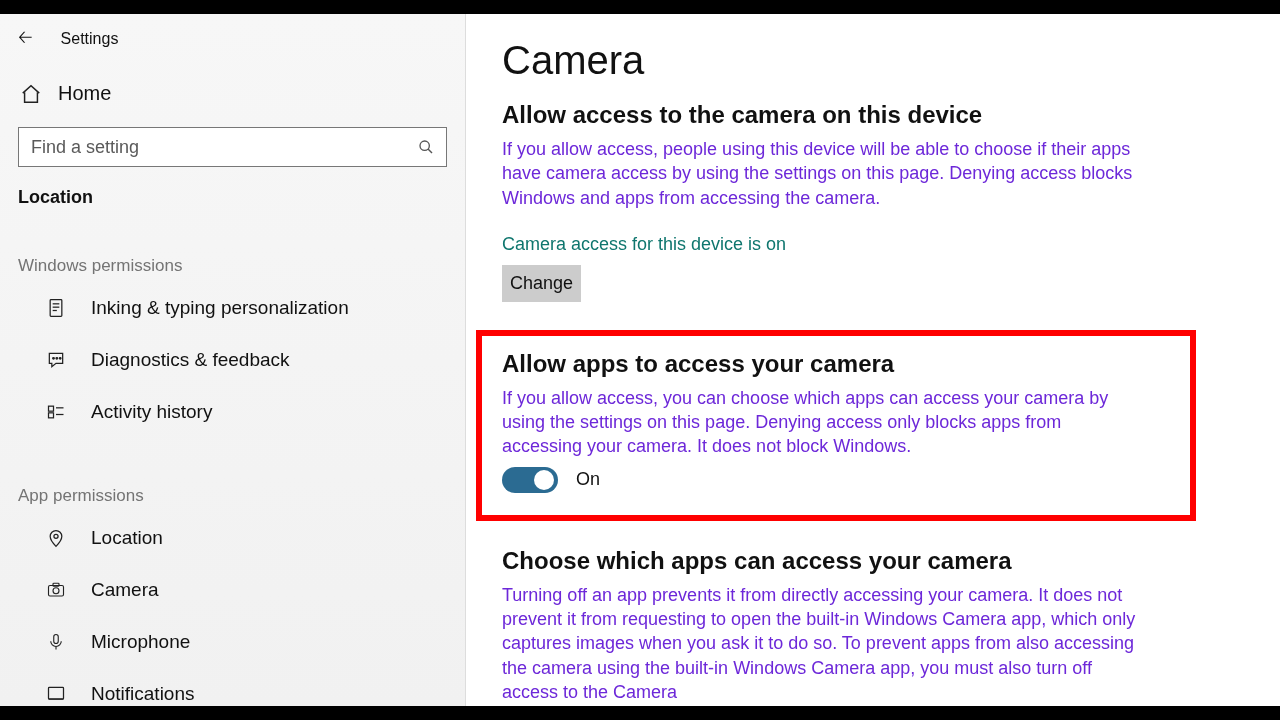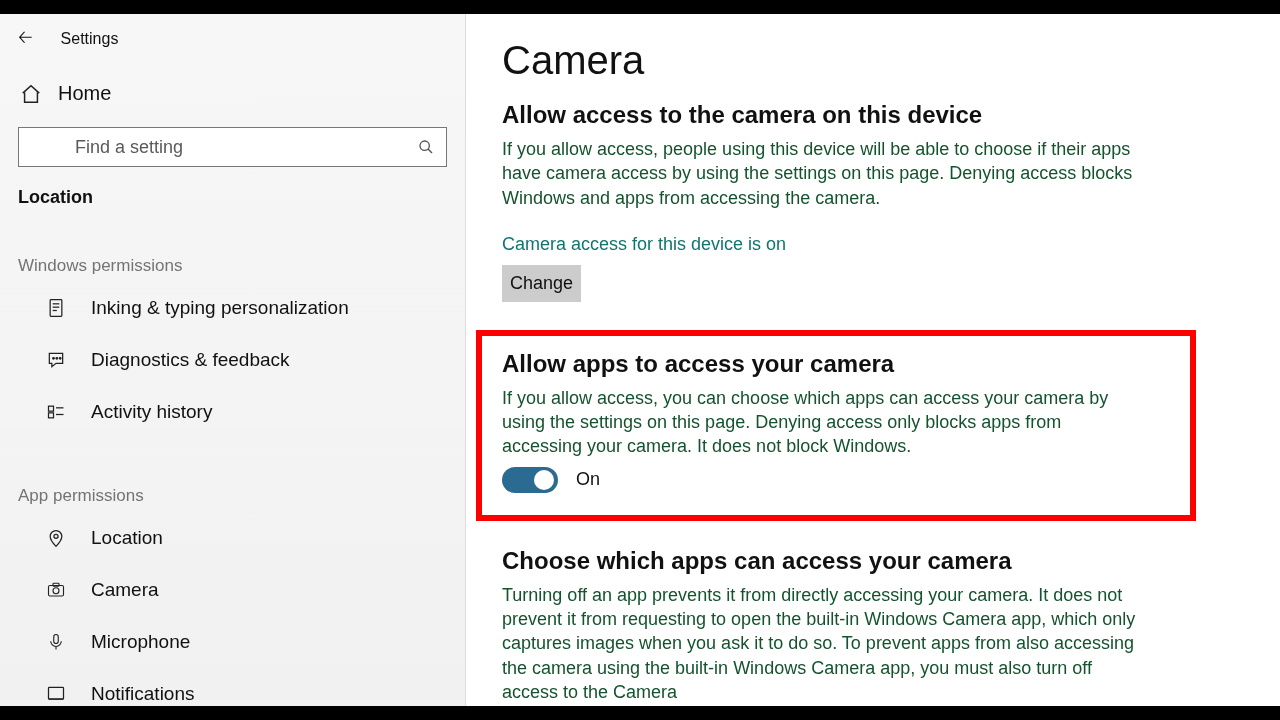--- a/index.html
+++ b/index.html
@@ -41,21 +41,20 @@
     align-items: center;
     padding: 0 12px;
     height: 40px;
   }
   .search-box input {
     flex: 1;
     border: none; outline: none;
     font-size: 18px;
     color: #ec4899;
     background: transparent;
-    margin-left: 44px;
   }
   .search-box input::placeholder { color: #5a5a5a; }
   .search-icon { color: #555; font-size: 16px; }
   .category-label {
     padding: 20px 18px 0 18px;
     font-size: 18px;
     font-weight: 600;
     color: #111;
   }
   .group-label {
@@ -73,21 +72,21 @@
   }
   .nav-item .icon { width: 22px; height: 22px; display:flex; align-items:center; justify-content:center; color:#222; }
   .main {
     flex: 1;
     padding: 24px 30px 0 36px;
     overflow: hidden;
     color: #111;
   }
   .page-title { font-size: 40px; font-weight: 500; margin-bottom: 18px; color:#111; }
   .section-heading { font-size: 24px; font-weight: 600; color:#111; margin-bottom: 8px; }
-  .section-body { font-size: 18px; color: #14532d; line-height: 1.35; max-width: 640px; }
+  .section-body { font-size: 18px; color: #6d28d9; line-height: 1.35; max-width: 640px; }
   .status-line { font-size: 18px; color:#0f766e; margin-top: 24px; }
   .change-btn {
     display: inline-block;
     margin-top: 10px;
     background: #ccc;
     border: none;
     padding: 8px 8px;
     font-size: 18px;
     color: #111;
     cursor: pointer;

